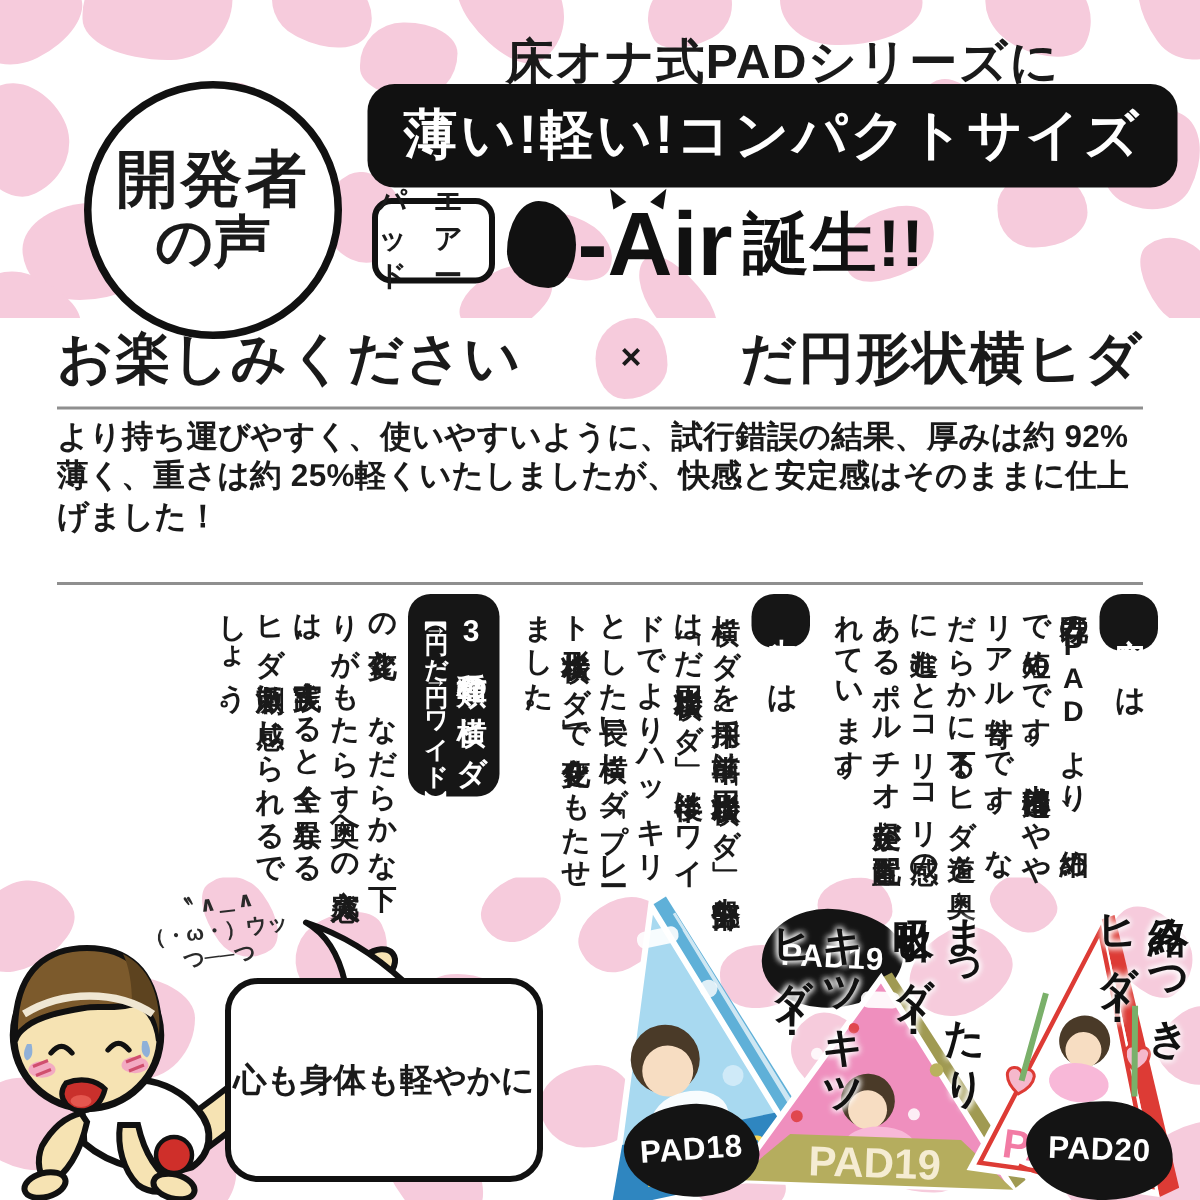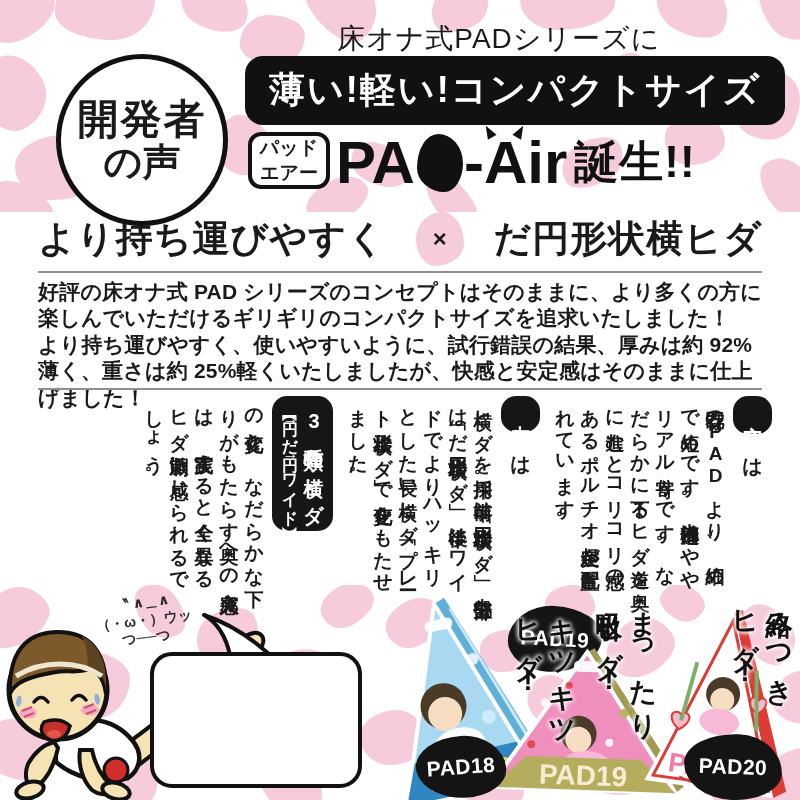--- a/index.html
+++ b/index.html
@@ -13,25 +13,25 @@
   .sv0{border-radius:58% 42% 55% 45% / 48% 60% 40% 52%}
   .sv1{border-radius:45% 55% 42% 58% / 58% 42% 60% 40%}
   .sv2{border-radius:52% 48% 60% 40% / 45% 55% 48% 52%}
 
   
   .dev-circle{position:absolute;left:56px;top:54px;width:172px;height:172px;border:5px solid #111;
     border-radius:50%;background:#fff;display:flex;flex-direction:column;align-items:center;
     justify-content:center;font-weight:800;line-height:1.08;z-index:2;box-sizing:border-box}
   .dev1{font-size:41px;letter-spacing:2px}
   .dev2{font-size:38px}
-  .series-note{position:absolute;left:337px;top:20px;font-size:28px;font-weight:400;letter-spacing:1px;z-index:2}
+  .series-note{position:absolute;left:337px;top:20px;font-size:32px;font-weight:700;letter-spacing:1px;z-index:2}
   .banner{position:absolute;left:245px;top:56px;background:#111;color:#fff;font-size:36px;font-weight:900;
     padding:10px 24px;border-radius:18px;letter-spacing:2px;z-index:2;white-space:nowrap}
   .ruby-box{position:absolute;left:248px;top:132px;width:82px;height:57px;border:4px solid #111;border-radius:13px;
-    background:#fff;display:flex;flex-direction:column;align-items:center;justify-content:center;
+    background:#fff;display:flex;align-items:center;justify-content:center;
     font-size:19px;font-weight:800;line-height:1.3;z-index:2;box-sizing:border-box}
   .logo{position:absolute;left:336px;top:118px;height:88px;display:flex;align-items:center;z-index:2;
     font-weight:900;font-size:60px;letter-spacing:0;color:#111}
   .blob-d{width:46px;height:58px;background:#111;border-radius:46% 54% 40% 60% / 58% 50% 50% 42%;margin:2px 1px 0 2px}
   .logo-a{position:relative;display:inline-block}
   .logo-a::before,.logo-a::after{content:"";position:absolute;top:-3px;width:0;height:0;
     border-left:5px solid transparent;border-right:5px solid transparent;border-bottom:13px solid #111}
   .logo-a::before{left:0;transform:rotate(-30deg)}
   .logo-a::after{right:2px;transform:rotate(30deg)}
   .logo-birth{font-size:44px;margin-left:7px;letter-spacing:1px}
@@ -161,41 +161,39 @@
   </div>
 
   <div class="series-note">床オナ式PADシリーズに</div>
   <div class="banner">薄い!軽い!コンパクトサイズ</div>
 
   <div class="ruby-box">
     <span>パッド</span>
     <span>エアー</span>
   </div>
   <div class="logo">
-    <span>PA</span>
     <span class="blob-d"></span>
     <span>-</span>
     <span class="logo-a">A</span>
     <span>ir</span>
     <span class="logo-birth">誕生!!</span>
   </div>
 
   <div class="headline">
-    <span class="hl">より持ち運びやすく</span>
+    <span class="hl">お楽しみください</span>
     <span class="times-wrap">
       <span class="times-blob"></span>
       <span class="times">×</span>
     </span>
     <span class="hl">だ円形状横ヒダ</span>
   </div>
 
   <div id="rule1" class="rule"></div>
 
   <div class="intro">
-    <p>好評の床オナ式 PAD シリーズのコンセプトはそのままに、より多くの方に楽しんでいただけるギリギリのコンパクトサイズを追求いたしました！</p>
     <p>より持ち運びやすく、使いやすいように、試行錯誤の結果、厚みは約 92%薄く、重さは約 25%軽くいたしましたが、快感と安定感はそのままに仕上げました！</p>
   </div>
 
   <div id="rule2" class="rule"></div>
 
   <div class="vsection">
     <div class="feature">
       <span class="vhead"><span class="pill"><span>穴全体形状</span></span><span class="particle">は</span></span><span>既存のPADより、細めで短めです。内部構造はややリアル寄りです。なだらかに下るヒダ道を奥に進むとコリコリ感のあるポルチオ突起が配置されています。</span>
     </div>
     <div class="feature">
@@ -234,20 +232,21 @@
   <div class="kaomoji">
     <span>〝 ∧＿∧</span>
     <span>（・ω・）ウッ</span>
     <span>つ──つ</span>
   </div>
 
   <svg class="tail" width="78" height="46" viewBox="0 0 78 46">
     <path d="M30,44 C26,26 18,12 4,4 C28,12 48,24 70,44 Z" fill="#fff" stroke="#111" stroke-width="4" stroke-linejoin="round"></path>
   </svg>
   <div class="bubble">
+    <span class="bub2">心も身体も軽やかに</span>
   </div>
 
   <div id="badge19" class="badge">
     <span>PAD19</span>
   </div>
 
   <div class="box box18">
     <svg viewBox="0 0 162 208">
       <polygon points="82,8 150,200 162,192 93,4" fill="#5fb0d8"></polygon>
       <polygon points="82,8 14,200 150,200" stroke="#fff" stroke-width="4" fill="#a8d9f0"></polygon>

